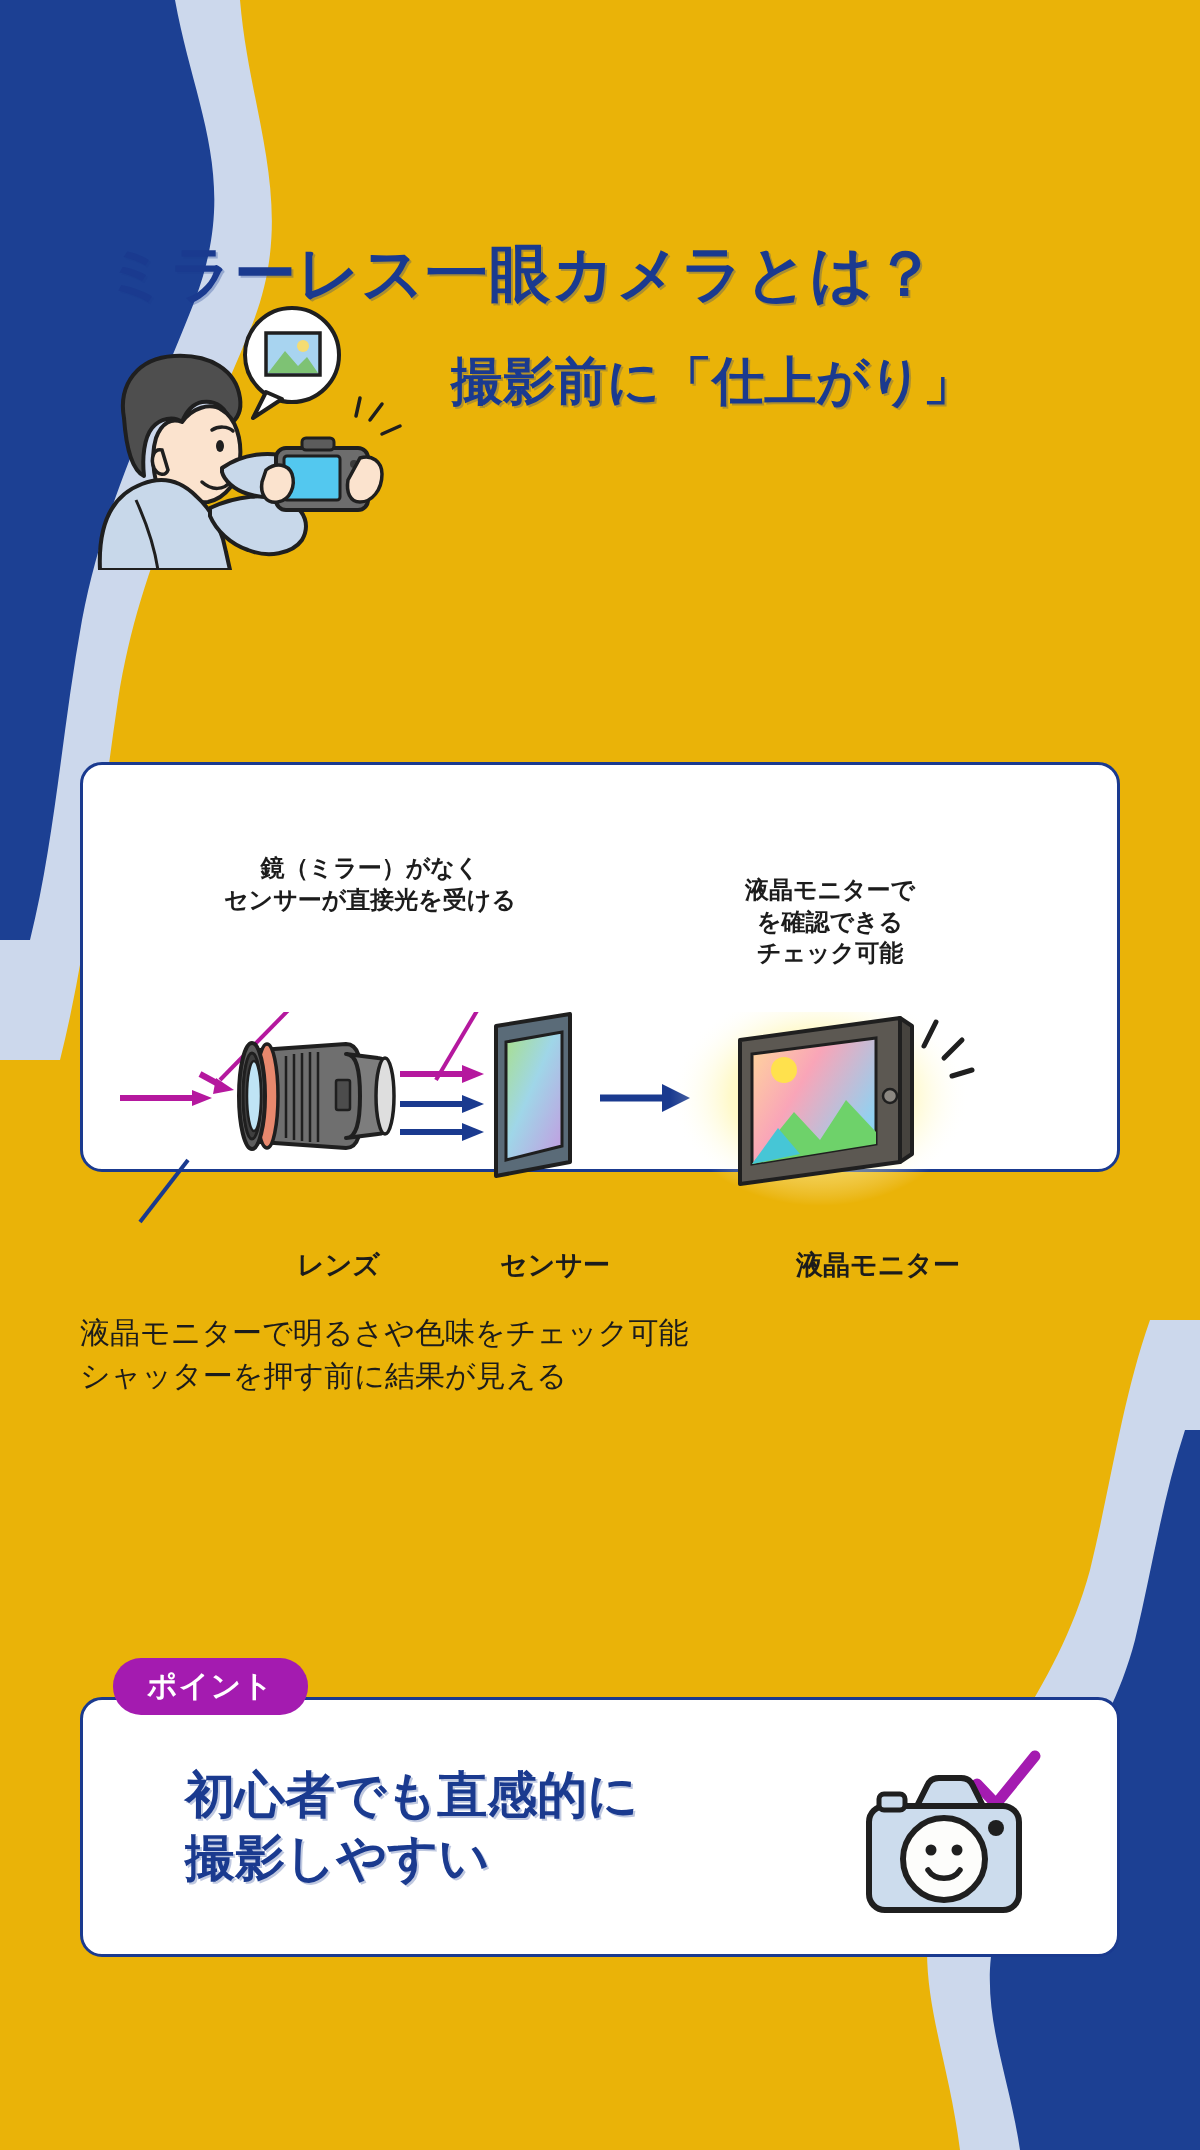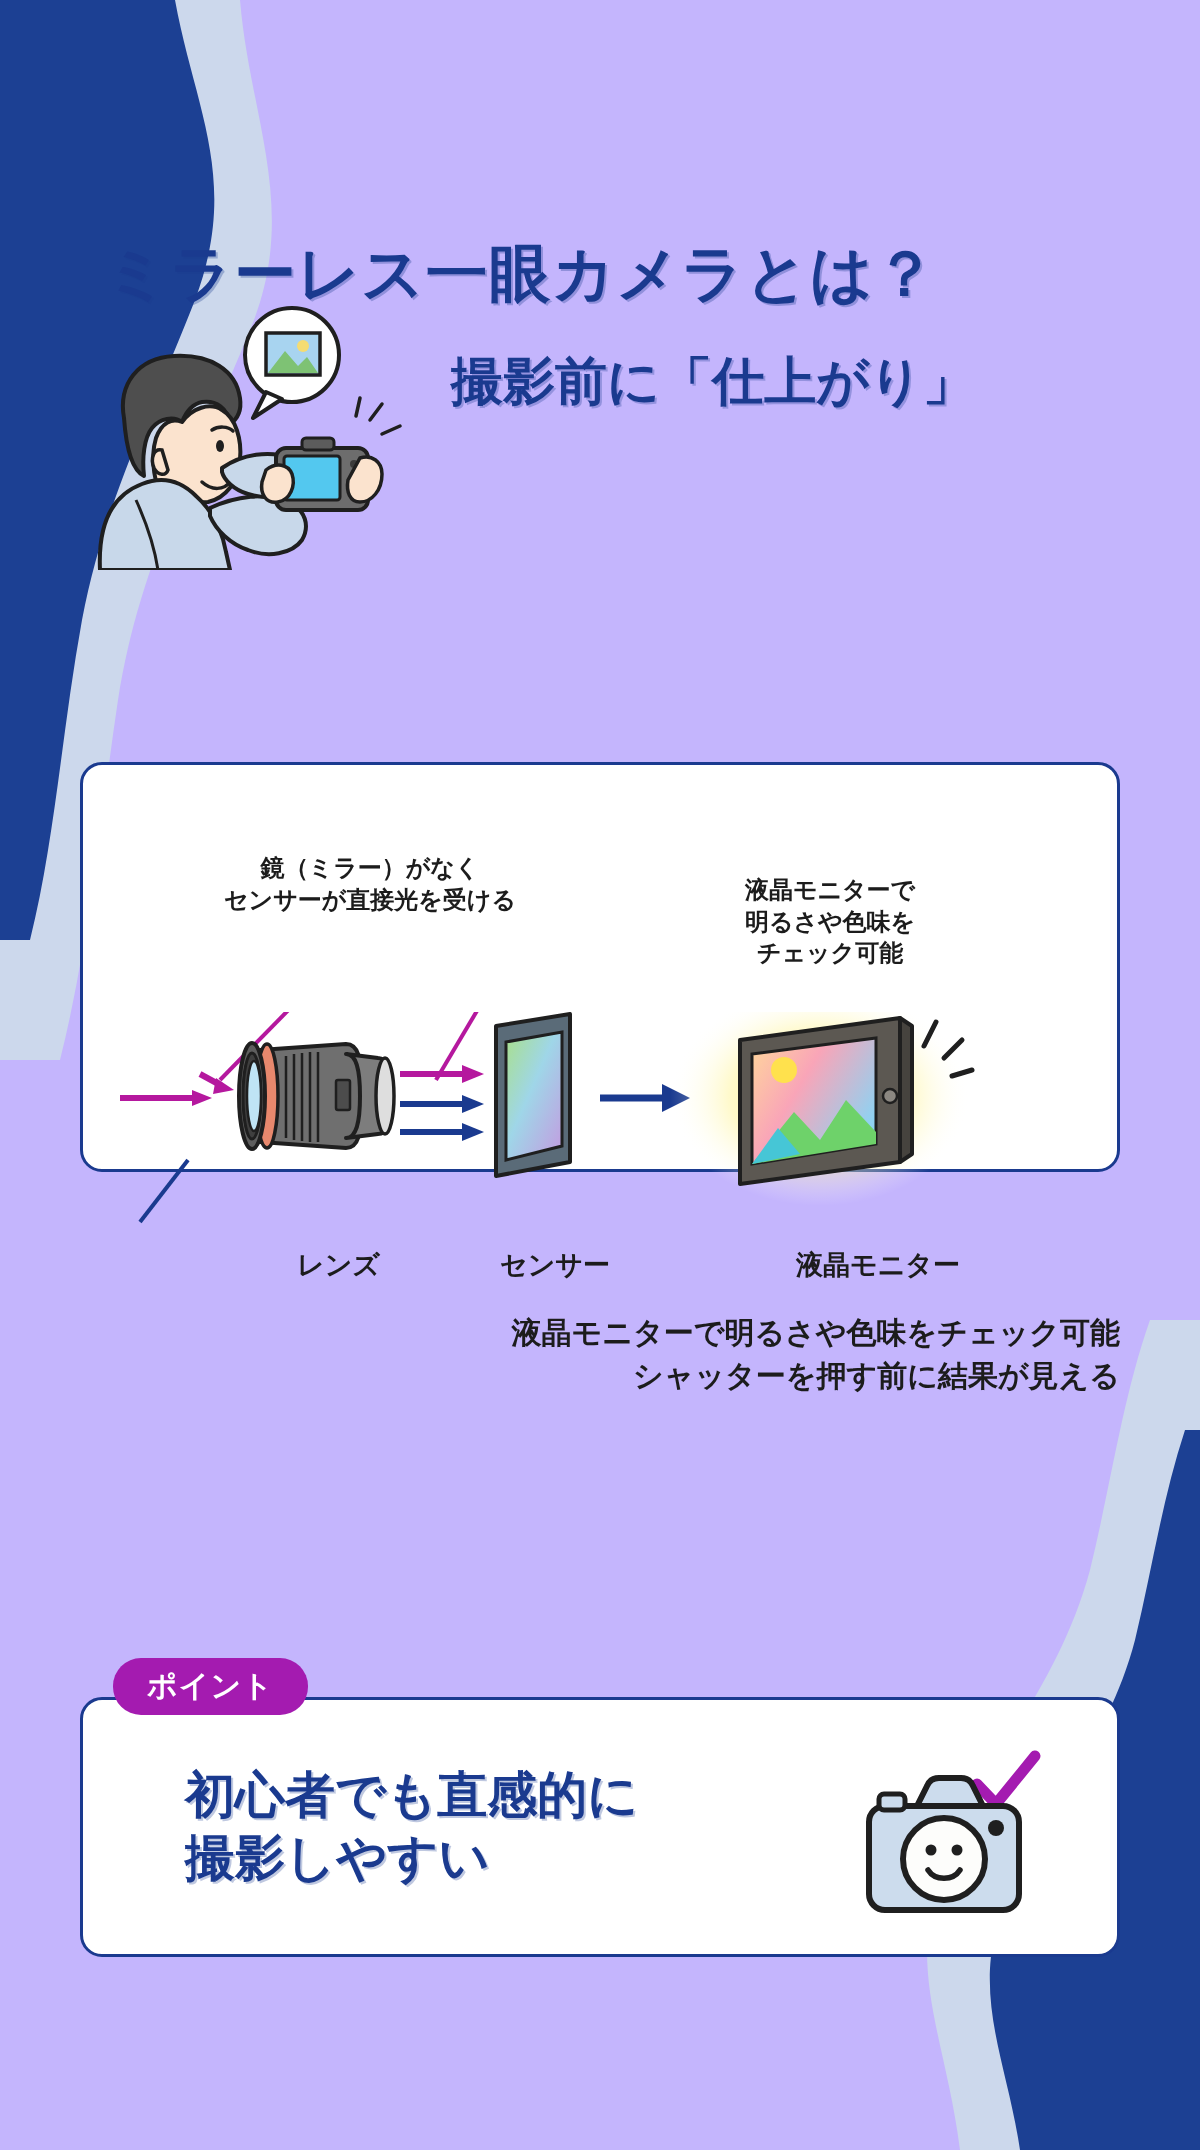--- a/index.html
+++ b/index.html
@@ -9,21 +9,21 @@
     height: 2150px;
     background: #ffffff;
     font-family: "Liberation Sans", "DejaVu Sans", sans-serif;
     overflow: hidden;
   }
 
   #page {
     position: relative;
     width: 1200px;
     height: 2150px;
-    background: #c4b5fd;
+    background: #eab308;
     overflow: hidden;
   }
 
   
   .blob-layer {
     position: absolute;
     inset: 0;
     pointer-events: none;
   }
   .blob-layer svg { display: block; width: 1200px; height: 2150px; }
@@ -120,23 +120,23 @@
   }
   .lab-lens    { left: 130px; top: 485px; width: 170px; }
   .lab-sensor  { left: 300px; top: 485px; width: 230px; }
   .lab-monitor { left: 560px; top: 485px; width: 320px; }
 
   .summary {
     position: absolute;
     left: 0;
     top: 550px;
     width: 1040px;
-    text-align: right;
+    text-align: left;
     font-size: 30px;
-    font-weight: bold;
+    font-weight: normal;
     color: #1c1c1c;
     line-height: 1.42;
     white-space: nowrap;
   }
 
   
   .point-card {
     position: absolute;
     left: 80px;
     top: 1697px;
@@ -269,21 +269,21 @@
 
   <div class="diagram-inner" style="height:640px;">
 
     <div class="ann ann-left">
       <div>鏡（ミラー）がなく</div>
       <div>センサーが直接光を受ける</div>
     </div>
 
     <div class="ann ann-right">
       <div>液晶モニターで</div>
-      <div>明るさや色味を</div>
+      <div>を確認できる</div>
       <div>チェック可能</div>
     </div>
 
     <div class="scene">
       <svg viewBox="0 0 1000 230" xmlns="http://www.w3.org/2000/svg">
 
         <g>
           <line x1="208" y1="-22" x2="120" y2="68" stroke="#b5189e" stroke-width="4"></line>
           <line x1="88" y1="148" x2="40" y2="210" stroke="#1a3a8f" stroke-width="4"></line>
           <line x1="336" y1="68" x2="400" y2="-40" stroke="#b5189e" stroke-width="4"></line>

